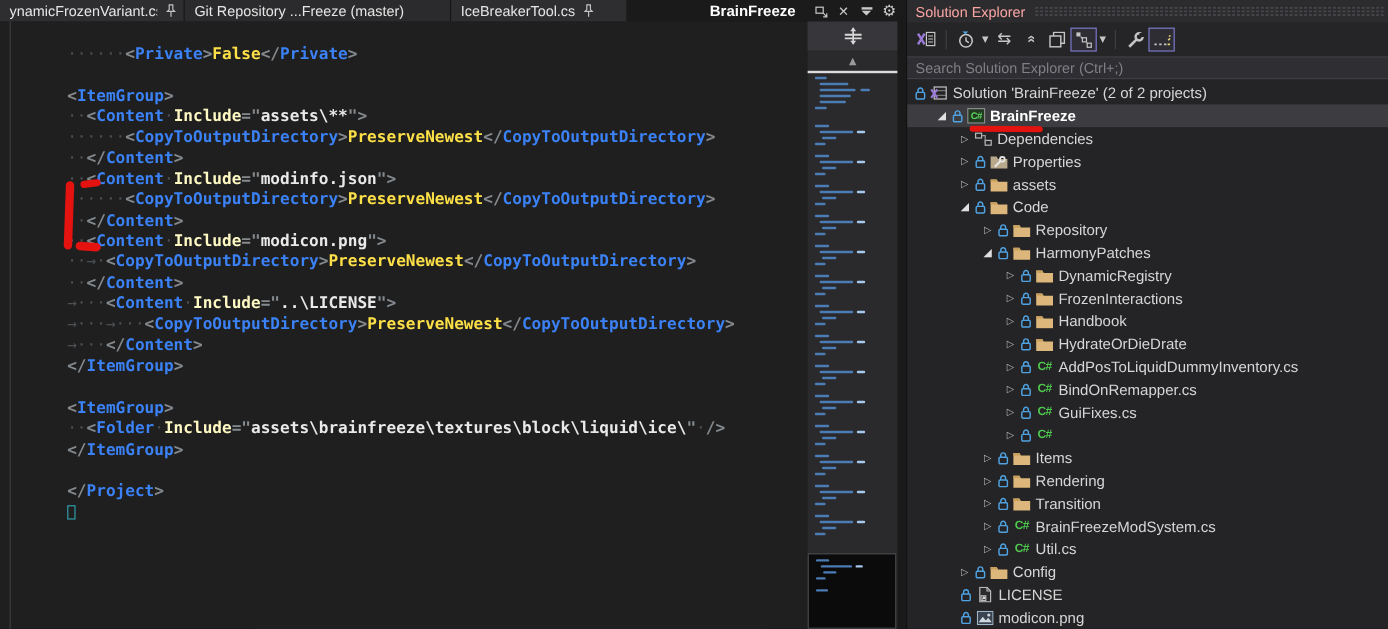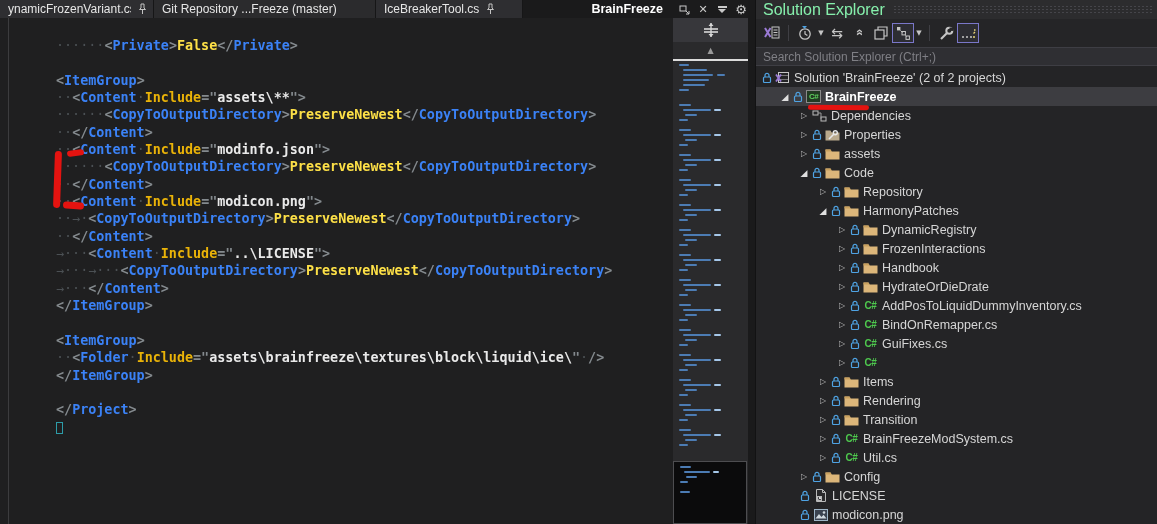--- a/index.html
+++ b/index.html
@@ -18,21 +18,21 @@
   .tablist-ic{display:inline-flex;flex-direction:column;align-items:center}
   .tablist-ic i{display:block;width:9px;height:2px;background:#c9c9c9;margin-bottom:1px}
   .tablist-ic b{width:0;height:0;border-left:4px solid transparent;border-right:4px solid transparent;border-top:4px solid #c9c9c9}
   .gear{font-family:"DejaVu Sans",sans-serif;font-size:13px;color:#c9c9c9}
 
   
   #editor{position:absolute;left:0;top:18px;width:673px;height:506px;background:#1f1f20;overflow:hidden}
   #gutterline{position:absolute;left:8px;top:18px;width:1px;height:506px;background:#3c3c3e}
   #code{position:absolute;left:56px;top:19px;font-family:"DejaVu Sans Mono","Liberation Mono",monospace;font-size:13.4px;font-weight:bold;line-height:17.35px}
   .line{white-space:pre;height:17.35px}
-  .p{color:#848a8e}.tag{color:#3b82f6}.attr{color:#eab308}.val{color:#e9e9e9}.txt{color:#fde047}.ws{color:#4b5054;font-weight:normal}
+  .p{color:#848a8e}.tag{color:#3b82f6}.attr{color:#fef9c3}.val{color:#e9e9e9}.txt{color:#fde047}.ws{color:#4b5054;font-weight:normal}
   .eofbox{display:inline-block;width:7px;height:12px;border:1px solid #2d9ca8;vertical-align:middle}
 
   
   .redmark{position:absolute;background:#e41310;border-radius:4px;z-index:30}
   #rb-vert{left:54px;top:151px;width:7px;height:57px;transform:rotate(2deg)}
   #rb-top{left:67px;top:150px;width:17px;height:6px;transform:rotate(-7deg)}
   #rb-bot{left:63px;top:202px;width:21px;height:7px;transform:rotate(4deg)}
   #red-underline{left:808px;top:105px;width:61px;height:5px;border-radius:3px;transform:rotate(.5deg)}
 
   
@@ -44,21 +44,21 @@
   .mmrow{height:2px;margin-bottom:3px;display:flex}
   .mmbar{height:2px;border-radius:1px}
   .mm-b{background:#4c7cb4}.mm-w{background:#a6c8ea}
   #mm-viewport{position:absolute;left:0;top:443px;width:74px;height:63px;background:#0b0b0c;border:1px solid #4d4d50;overflow:hidden}
   #mm-viewport .inner{padding-top:4px}
   #editor-se-gap{position:absolute;left:748px;top:0;width:7px;height:524px;background:#1a1a1b}
 
   
   #sepanel{position:absolute;left:755px;top:0;width:402px;height:524px;background:#242426;border-left:1px solid #121213}
   #setitle{height:19px;background:#2c2c2e;display:flex;align-items:center;padding-left:7px}
-  #setitle .t{font-size:16px;color:#86efac;white-space:nowrap;flex:none;padding-right:8px}
+  #setitle .t{font-size:12px;color:#fca5a5;white-space:nowrap;flex:none;padding-right:8px}
   #setitle .tex{flex:1;height:9px;margin-right:4px;background-image:radial-gradient(#45454a 1px,transparent 1px);background-size:4px 3px}
   #setoolbar{height:28px;display:flex;align-items:center;padding-left:5px;background:#252527}
   .tbico{width:22px;height:20px;display:inline-flex;align-items:center;justify-content:center;color:#c5c5c5;position:relative;flex:none}
   .tbico.boxed{border:1px solid #7a77c9;background:#2d2d33}
   .tbsep{width:1px;height:16px;background:#3f3f44;margin:0 5px;flex:none}
   .tbcaret{width:10px;color:#c5c5c5;font-size:7px;font-family:"DejaVu Sans",sans-serif;text-align:center;flex:none}
   .swap{font-family:"DejaVu Sans",sans-serif;font-size:14px}
   .collapse{display:inline-block;transform:rotate(-90deg);font-weight:bold;letter-spacing:-1px;font-size:12px}
   #sesearch{height:19px;margin-top:0;background:#2f2f33;border-top:1px solid #3e3e44;border-bottom:1px solid #3e3e44;display:flex;align-items:center;padding-left:7px}
   #sesearch span{font-size:12px;color:#7f7f85;white-space:nowrap}

